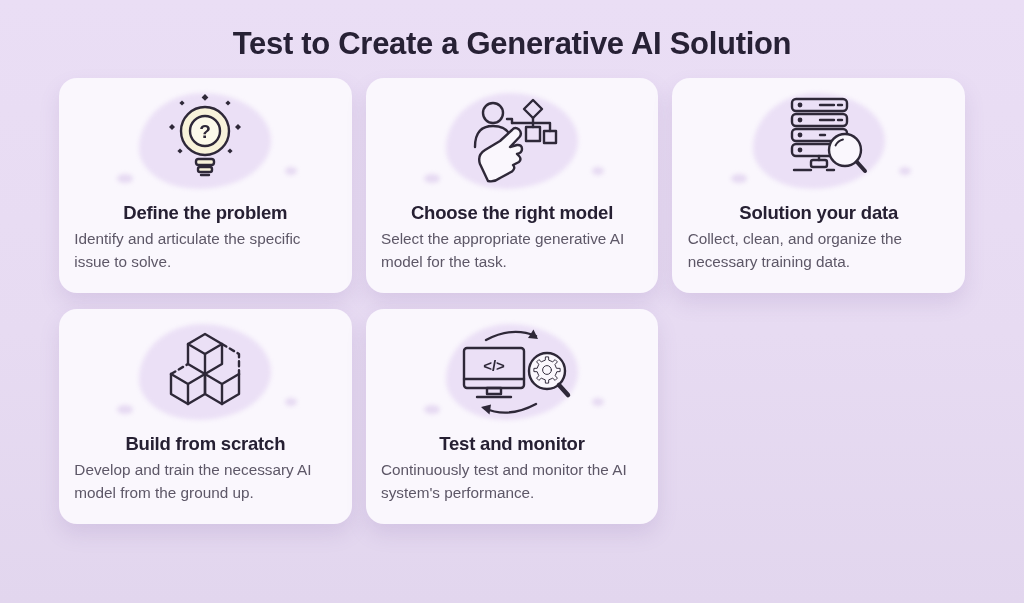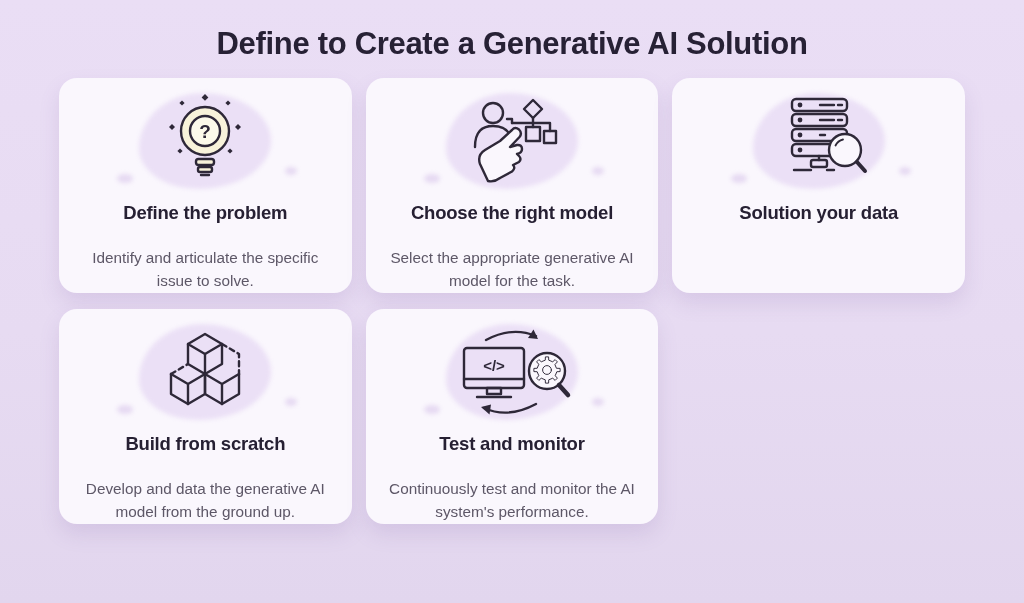--- a/index.html
+++ b/index.html
@@ -41,37 +41,37 @@
   }
   .blob::before{content:"";position:absolute;left:-22px;bottom:6px;width:16px;height:9px;border-radius:50%;background:#e6daf2;}
   .blob::after{content:"";position:absolute;right:-26px;bottom:14px;width:12px;height:8px;border-radius:50%;background:#e6daf2;}
   .icon-wrap svg{position:relative;z-index:1;}
   .card h2{
     margin:10px 0 0;
     font-size:18.5px;font-weight:800;letter-spacing:-0.2px;
     color:#262033;text-align:center;
   }
   .card p{
-    margin:23px auto 0;
+    margin:4px auto 0;
     max-width:262px;
     font-size:15.3px;line-height:1.5;
-    color:#5d5767;text-align:center;
+    color:#5d5767;
   }
   .stroke{fill:none;stroke:#2e2838;stroke-width:2.4;stroke-linecap:round;stroke-linejoin:round;}
   .thin{stroke-width:1.8;}
   .darkfill{fill:#2e2838;stroke:none;}
   .dashed{stroke-dasharray:5 4;}
   svg text{font-family:"Liberation Sans",sans-serif;font-weight:bold;fill:#2e2838;text-anchor:middle;}
 </style>
 </head>
 <body>
 
 <div class="page">
 
-  <h1 class="page-title">Define to Create a Generative AI Solution</h1>
+  <h1 class="page-title">Test to Create a Generative AI Solution</h1>
 
   <div class="grid">
 
     <div class="card">
       <div class="icon-wrap">
         <div class="blob"></div>
         <svg width="110" height="96" viewBox="0 0 110 96">
           <g class="stroke">
             <circle cx="55" cy="38" r="24" fill="#f8f3da"></circle>
             <rect x="46" y="66" width="18" height="6" rx="2.5" fill="#f8f3da"></rect>
@@ -137,20 +137,21 @@
           </g>
           <g class="darkfill">
             <circle cx="36" cy="12" r="2.4"></circle>
             <circle cx="36" cy="27" r="2.4"></circle>
             <circle cx="36" cy="42" r="2.4"></circle>
             <circle cx="36" cy="57" r="2.4"></circle>
           </g>
         </svg>
       </div>
       <h2>Solution your data</h2>
+      <p>Collect, clean, and organize the necessary training data.</p>
     </div>
 
     <div class="card">
       <div class="icon-wrap">
         <div class="blob"></div>
         <svg width="110" height="92" viewBox="0 0 110 92">
           <g class="stroke">
             <path d="M55,8 L72,18 L55,28 L38,18 Z"></path>
             <path d="M38,18 V38 L55,48 V28"></path>
             <path d="M72,18 V38 L55,48"></path>
@@ -159,21 +160,21 @@
             <path d="M55,48 V68 L72,78 L89,68 V48"></path>
             <path d="M55,48 L72,58 L72,78 M72,58 L89,48"></path>
           </g>
           <g class="stroke dashed">
             <path d="M21,48 L38,38"></path>
             <path d="M72,18 L89,28 V48"></path>
           </g>
         </svg>
       </div>
       <h2>Build from scratch</h2>
-      <p>Develop and data the generative AI model from the ground up.</p>
+      <p>Develop and train the necessary AI model from the ground up.</p>
     </div>
 
 
     <div class="card">
       <div class="icon-wrap">
         <div class="blob"></div>
         <svg width="124" height="96" viewBox="0 0 124 96">
           <g class="stroke">
             <path d="M36,16 Q62,2 86,12"></path>
             <path d="M86,80 Q58,95 34,84"></path>

